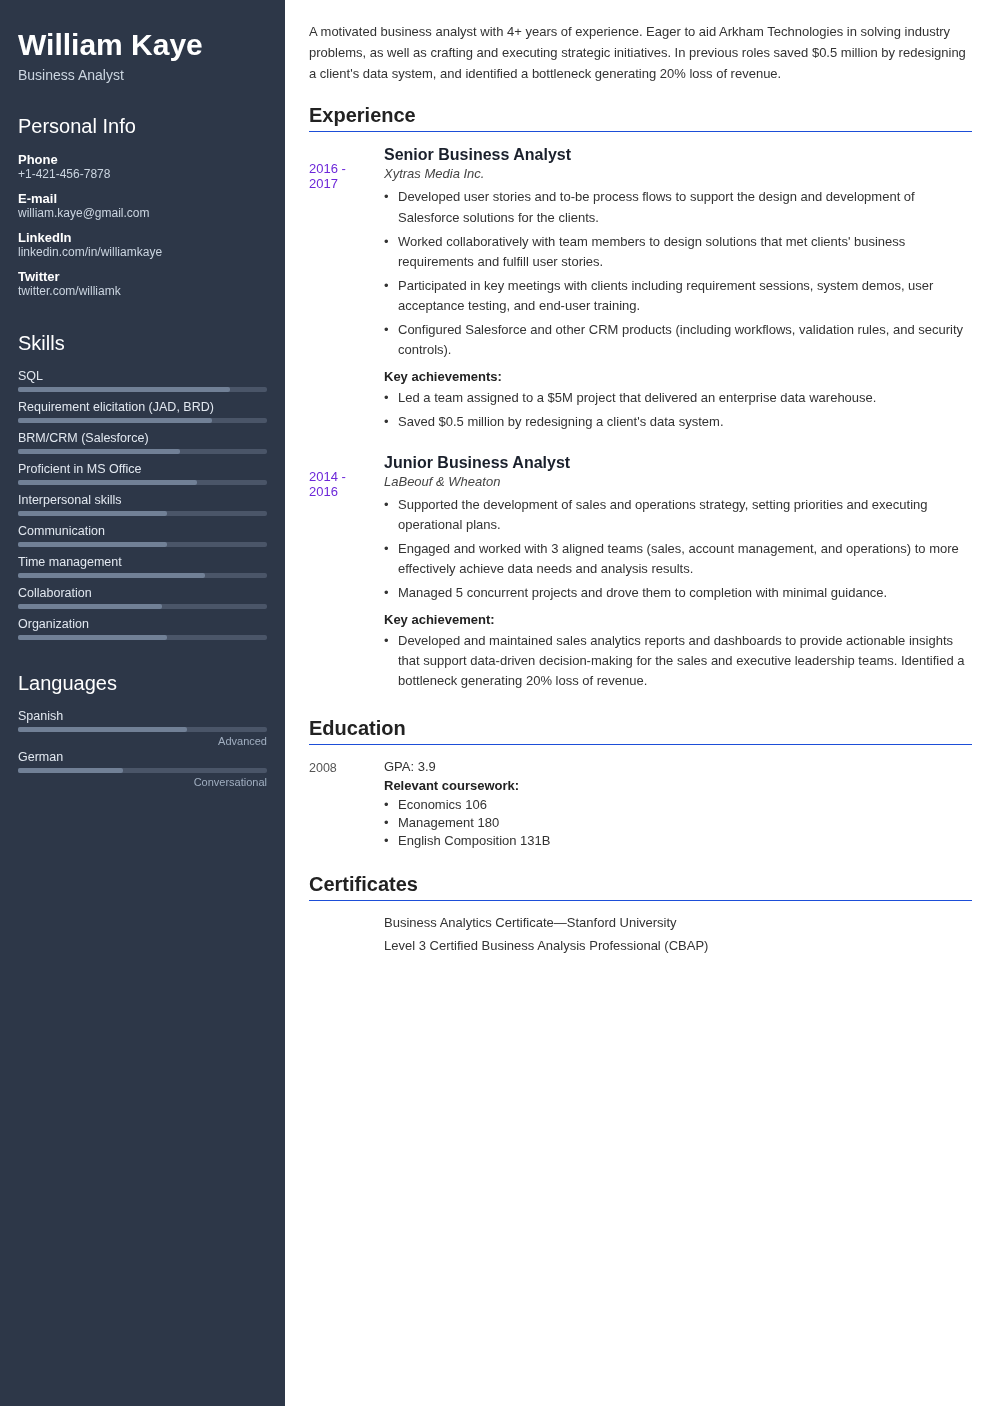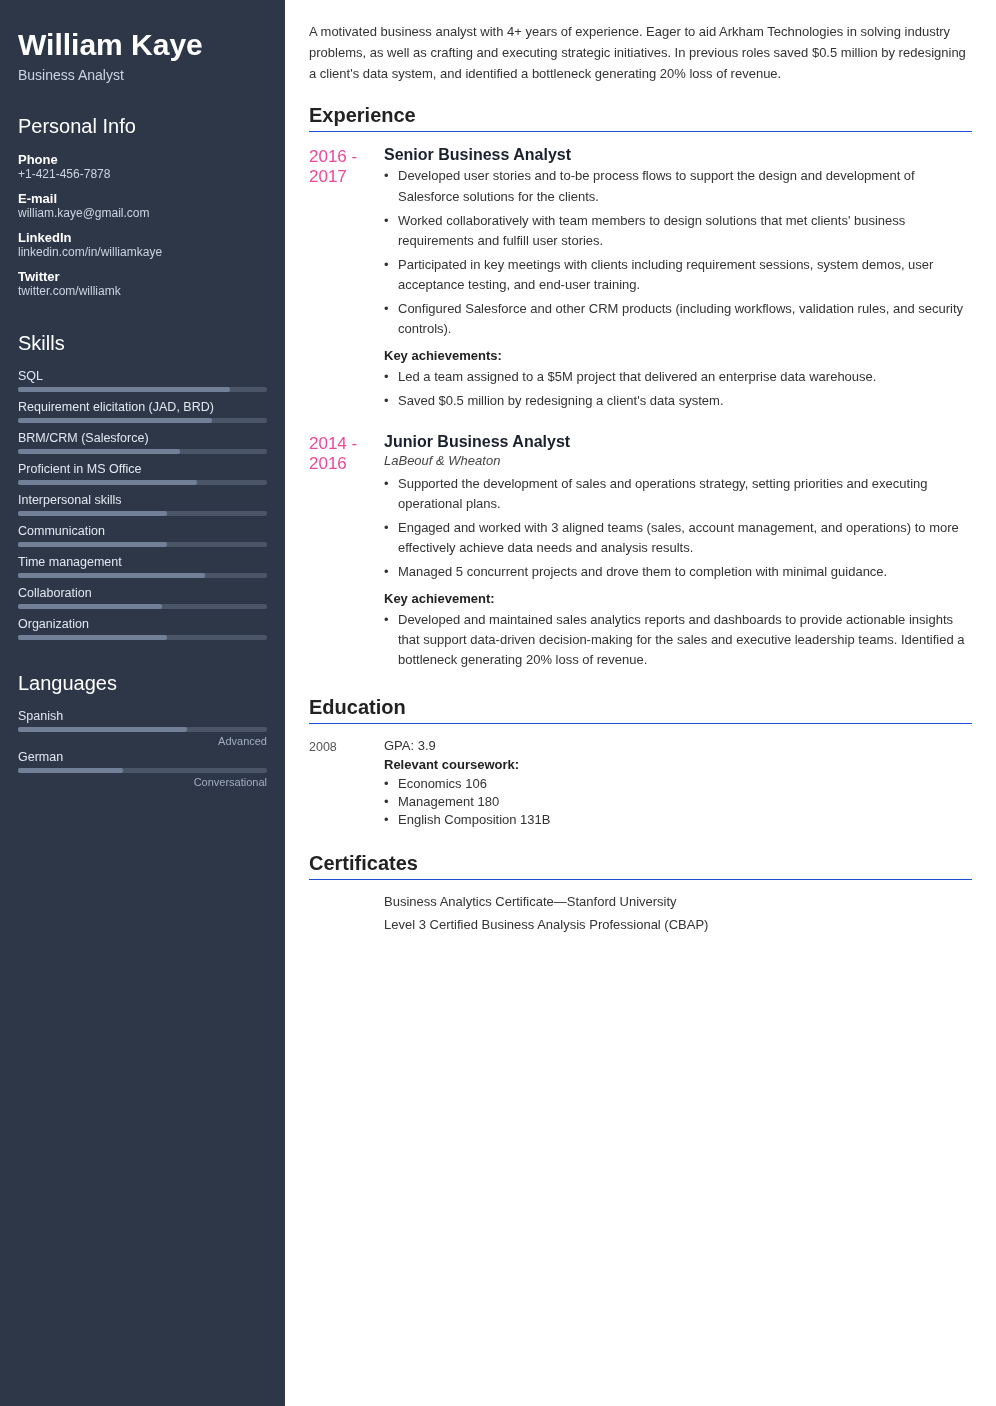--- a/index.html
+++ b/index.html
@@ -87,21 +87,21 @@
       font-weight: 700;
       color: #222;
       border-bottom: 1px solid #1d4ed8;
       padding-bottom: 4px;
       margin-bottom: 14px;
     }
 
     .section { margin-bottom: 22px; }
 
     .exp-entry { display: flex; margin-bottom: 18px; }
-    .exp-date { min-width: 75px; font-size: 17px; color: #ec4899; padding-top: 1px; }
+    .exp-date { min-width: 75px; font-size: 13px; color: #6d28d9; padding-top: 1px; margin-top: 14px; }
     .exp-detail { flex: 1; }
     .exp-job-title { font-size: 16px; font-weight: 800; color: #1a202c; margin-bottom: 2px; }
     .exp-company { font-size: 13px; font-style: italic; color: #444; margin-bottom: 6px; }
     .exp-bullets { list-style: none; padding: 0; }
     .exp-bullets li { padding-left: 14px; position: relative; margin-bottom: 4px; font-size: 13px; color: #333; line-height: 1.55; }
     .exp-bullets li::before { content: '•'; position: absolute; left: 0; top: 0; }
     .exp-achievement-title { font-weight: 700; font-size: 13px; margin: 8px 0 4px 0; }
 
     .edu-entry { display: flex; margin-bottom: 14px; }
     .edu-date { min-width: 75px; font-size: 12.5px; color: #555; padding-top: 2px; }
@@ -234,20 +234,21 @@
 <div class="main-content">
   <p class="summary-text">A motivated business analyst with 4+ years of experience. Eager to aid Arkham Technologies in solving industry problems, as well as crafting and executing strategic initiatives. In previous roles saved $0.5 million by redesigning a client's data system, and identified a bottleneck generating 20% loss of revenue.</p>
 
   <div class="section">
     <div class="section-title">Experience</div>
     <div id="experience-container">
         <div class="exp-entry">
     <div class="exp-date">2016 -<br>2017</div>
     <div class="exp-detail">
       <div class="exp-job-title">Senior Business Analyst</div>
+      <div class="exp-company">Xytras Media Inc.</div>
       <ul class="exp-bullets">
               <li>Developed user stories and to-be process flows to support the design and development of Salesforce solutions for the clients.</li>
               <li>Worked collaboratively with team members to design solutions that met clients' business requirements and fulfill user stories.</li>
               <li>Participated in key meetings with clients including requirement sessions, system demos, user acceptance testing, and end-user training.</li>
               <li>Configured Salesforce and other CRM products (including workflows, validation rules, and security controls).</li>
             </ul>
       <div class="exp-achievement-title">Key achievements:</div>
       <ul class="exp-bullets">
               <li>Led a team assigned to a $5M project that delivered an enterprise data warehouse.</li>
               <li>Saved $0.5 million by redesigning a client's data system.</li>

